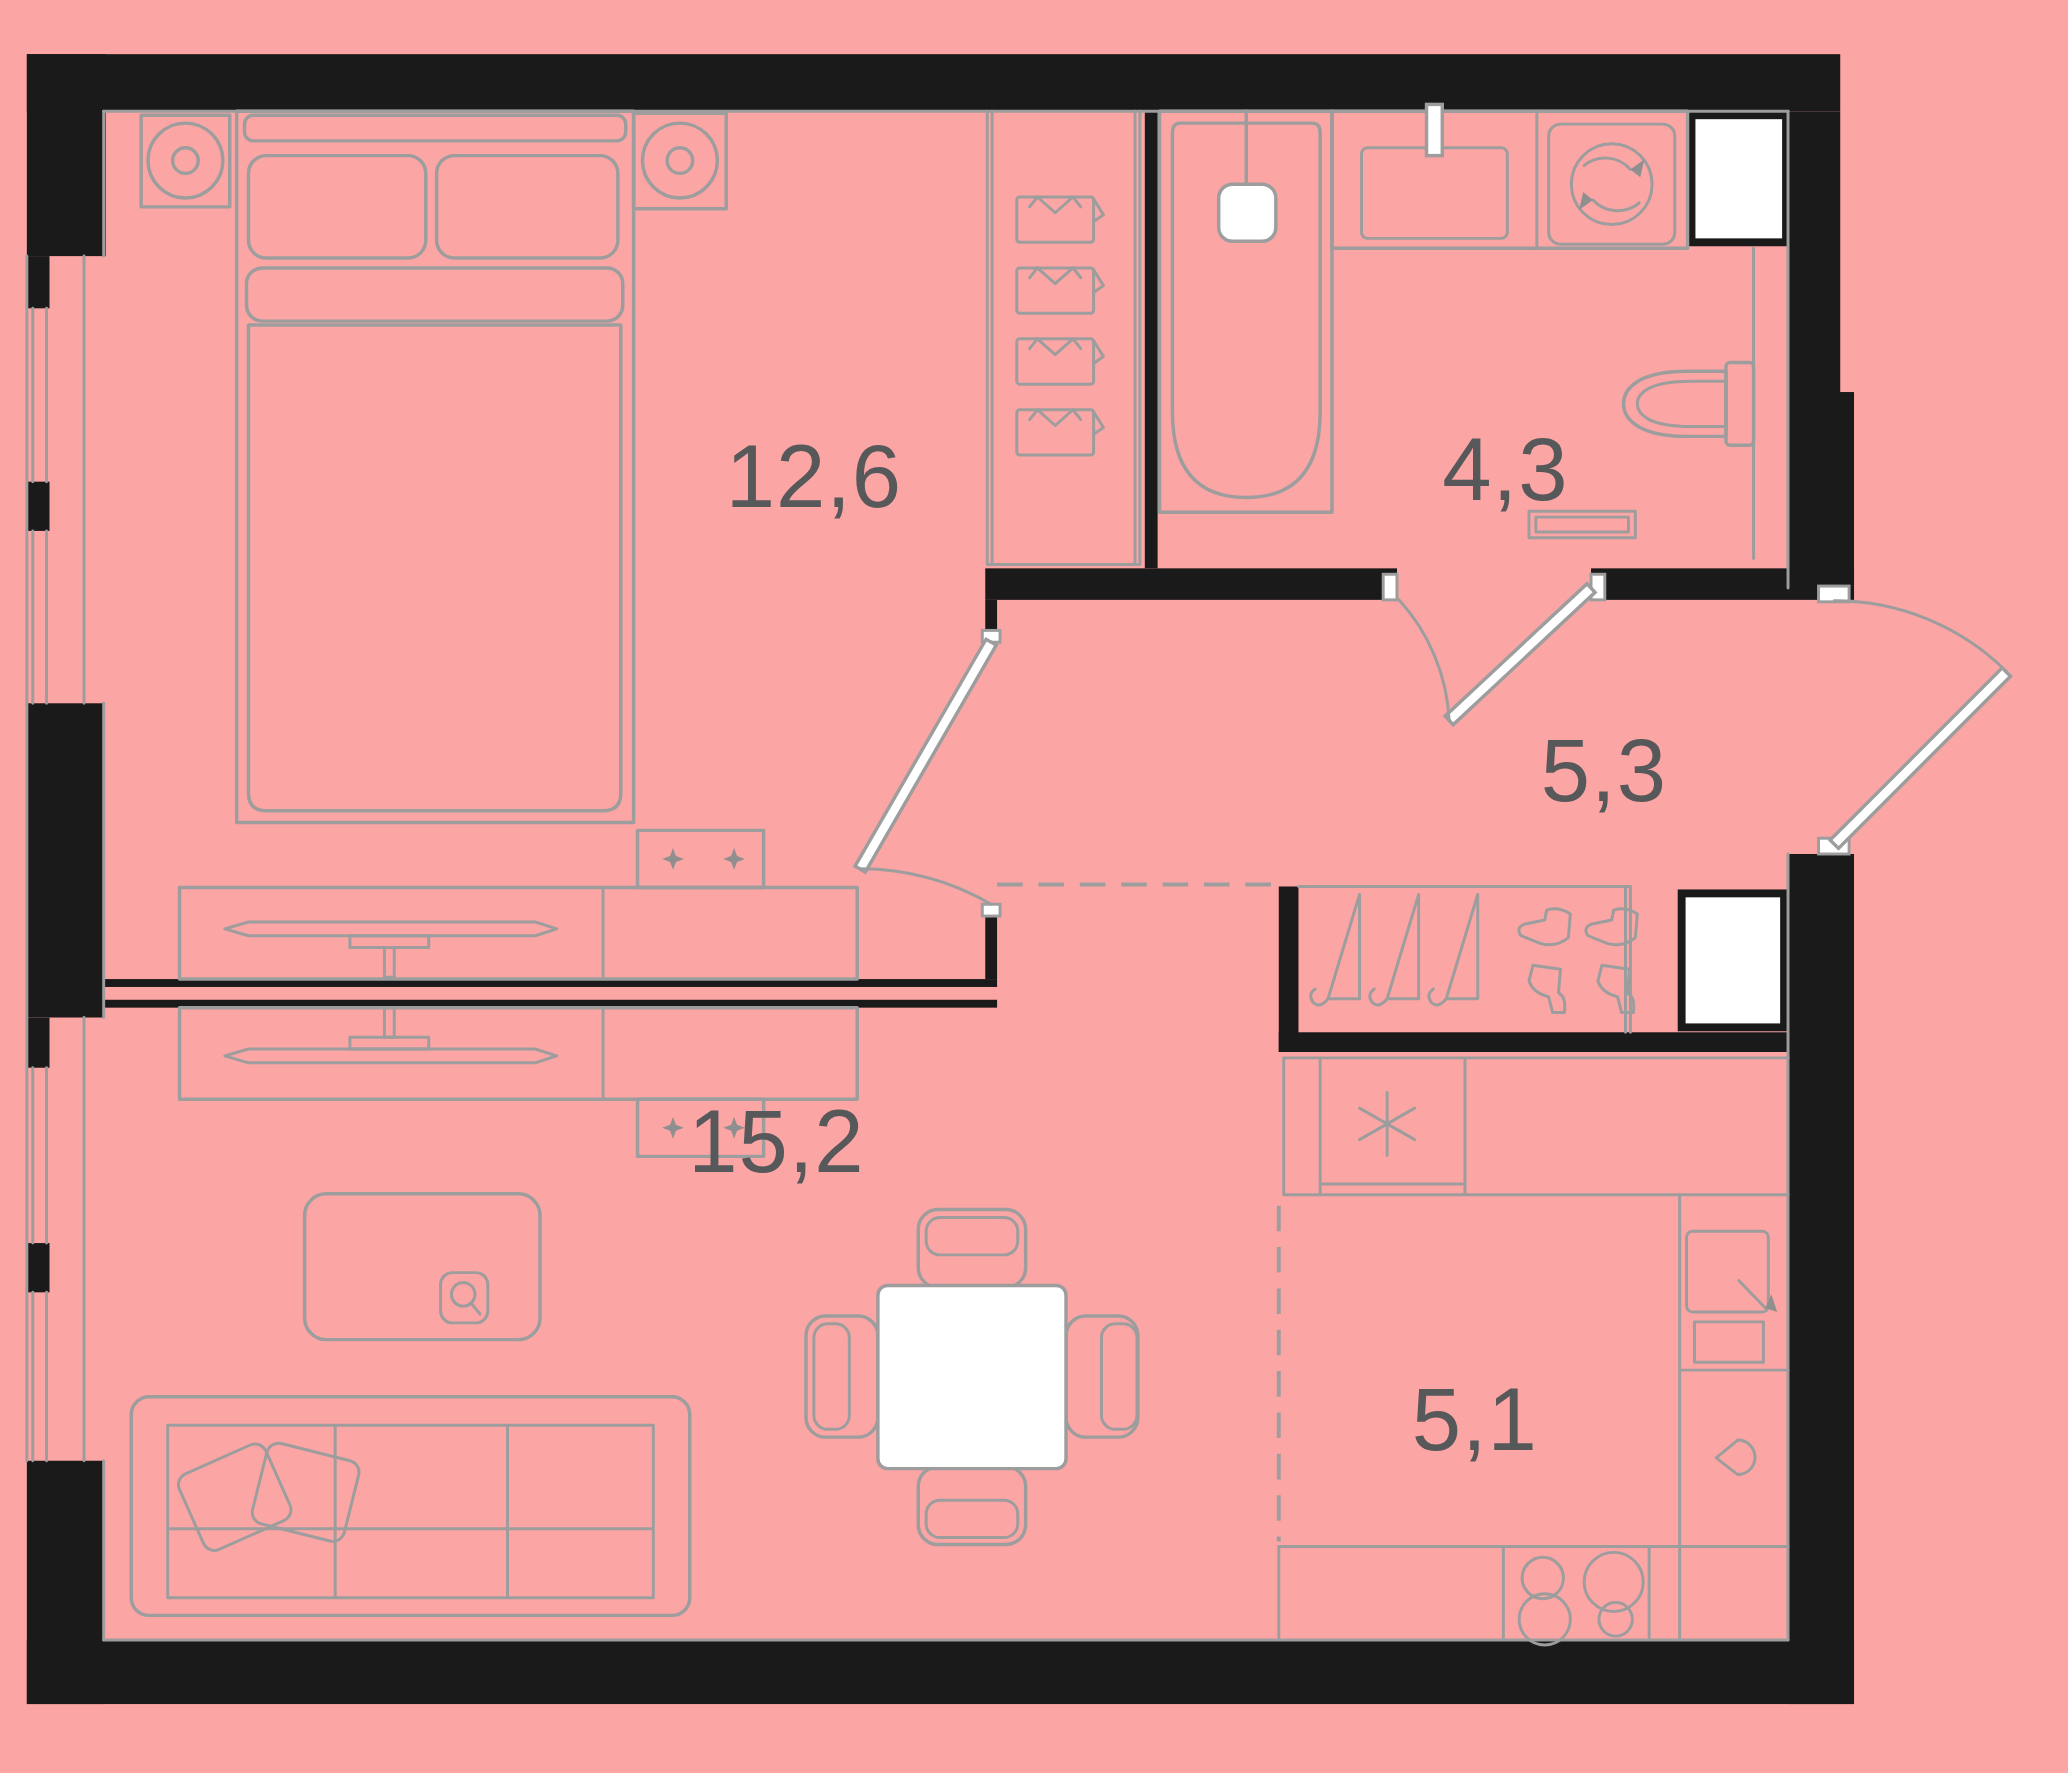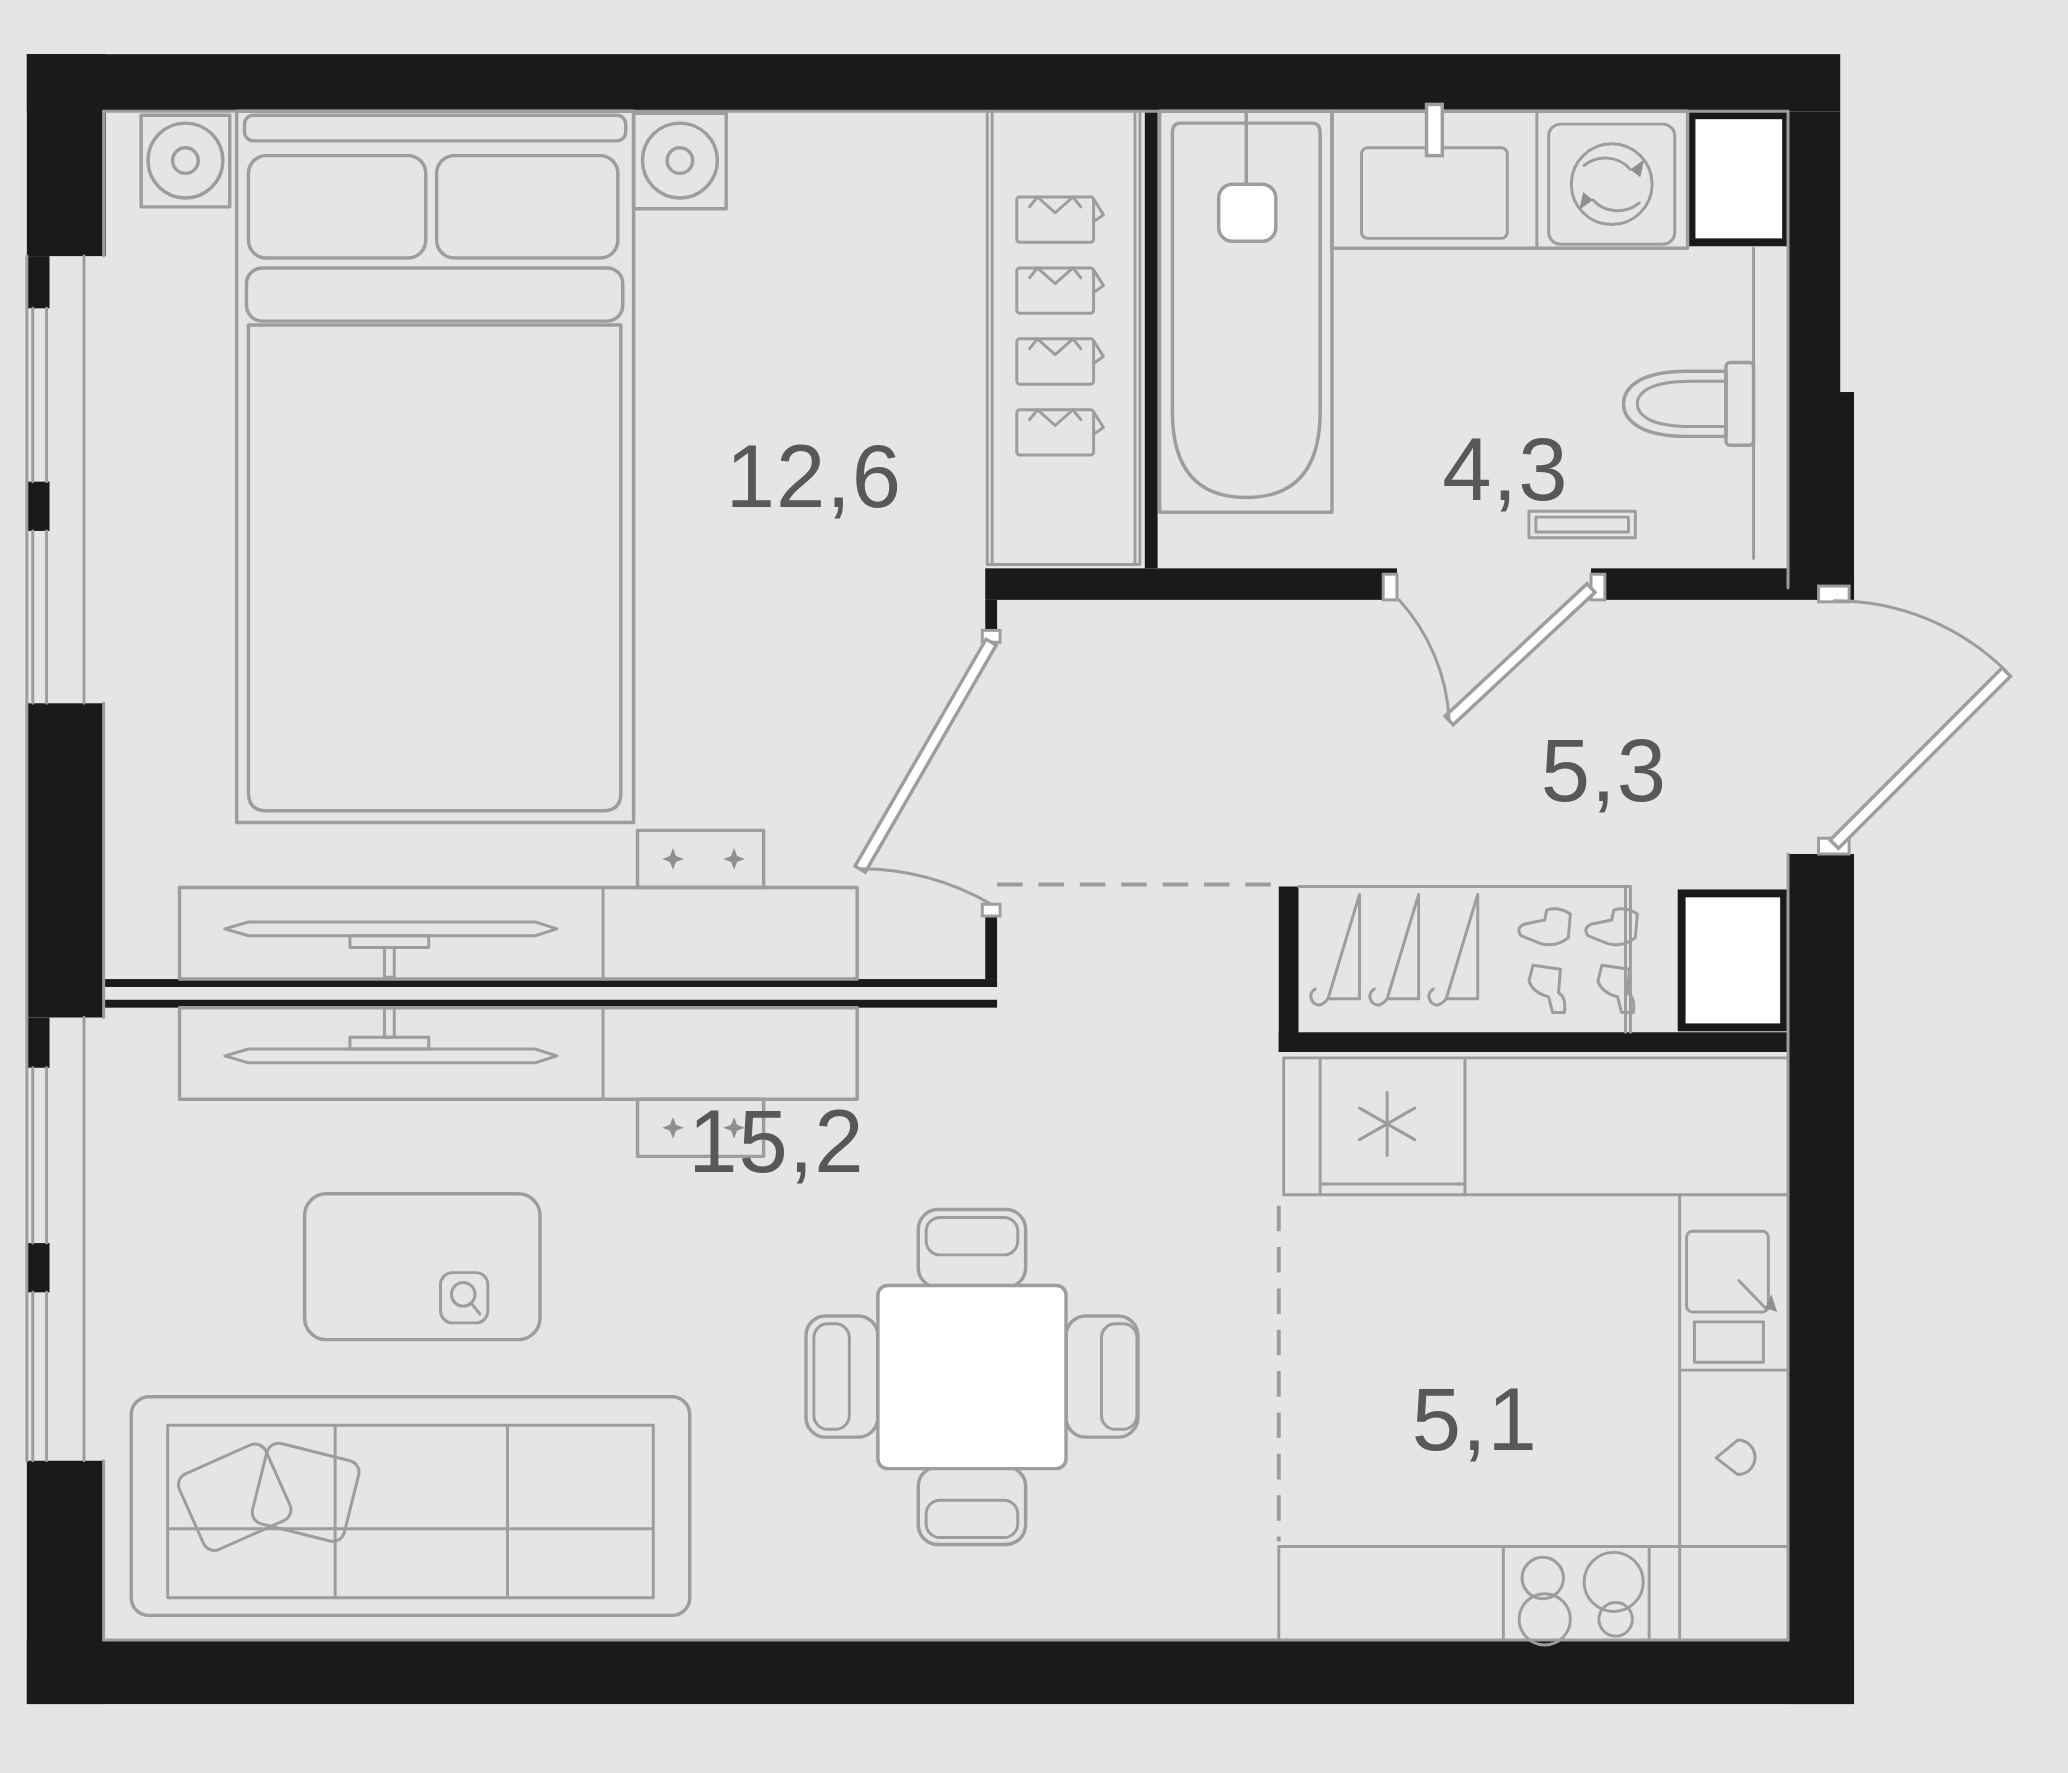--- a/index.html
+++ b/index.html
@@ -1,16 +1,16 @@
 <!DOCTYPE html>
 <html><head>
 <meta charset="utf-8">
 <style>
   html,body{margin:0;padding:0;background:#ffffff;}
-  .stage{position:relative;width:2069px;height:1773px;background:#e5e5e5;overflow:hidden;
+  .stage{position:relative;width:2069px;height:1773px;background:#fca5a5;overflow:hidden;
          font-family:"Liberation Sans", sans-serif;}
   svg{display:block;}
   .wall{fill:#1a1a1a;stroke:none;}
   .lite{fill:none;stroke:#9d9d9d;stroke-width:3.5;stroke-linecap:round;stroke-linejoin:round;}
   .lite2{fill:none;stroke:#9d9d9d;stroke-width:3;stroke-linecap:round;stroke-linejoin:round;}
   .fillwhite{fill:#ffffff;}
   .dash{fill:none;stroke:#9d9d9d;stroke-width:4;stroke-dasharray:26 16;}
   .doorleaf{fill:#ffffff;stroke:#9d9d9d;stroke-width:3.5;}
   .stop{fill:#ffffff;stroke:#9d9d9d;stroke-width:3;}
   .spark{fill:#8f8f8f;stroke:none;}

